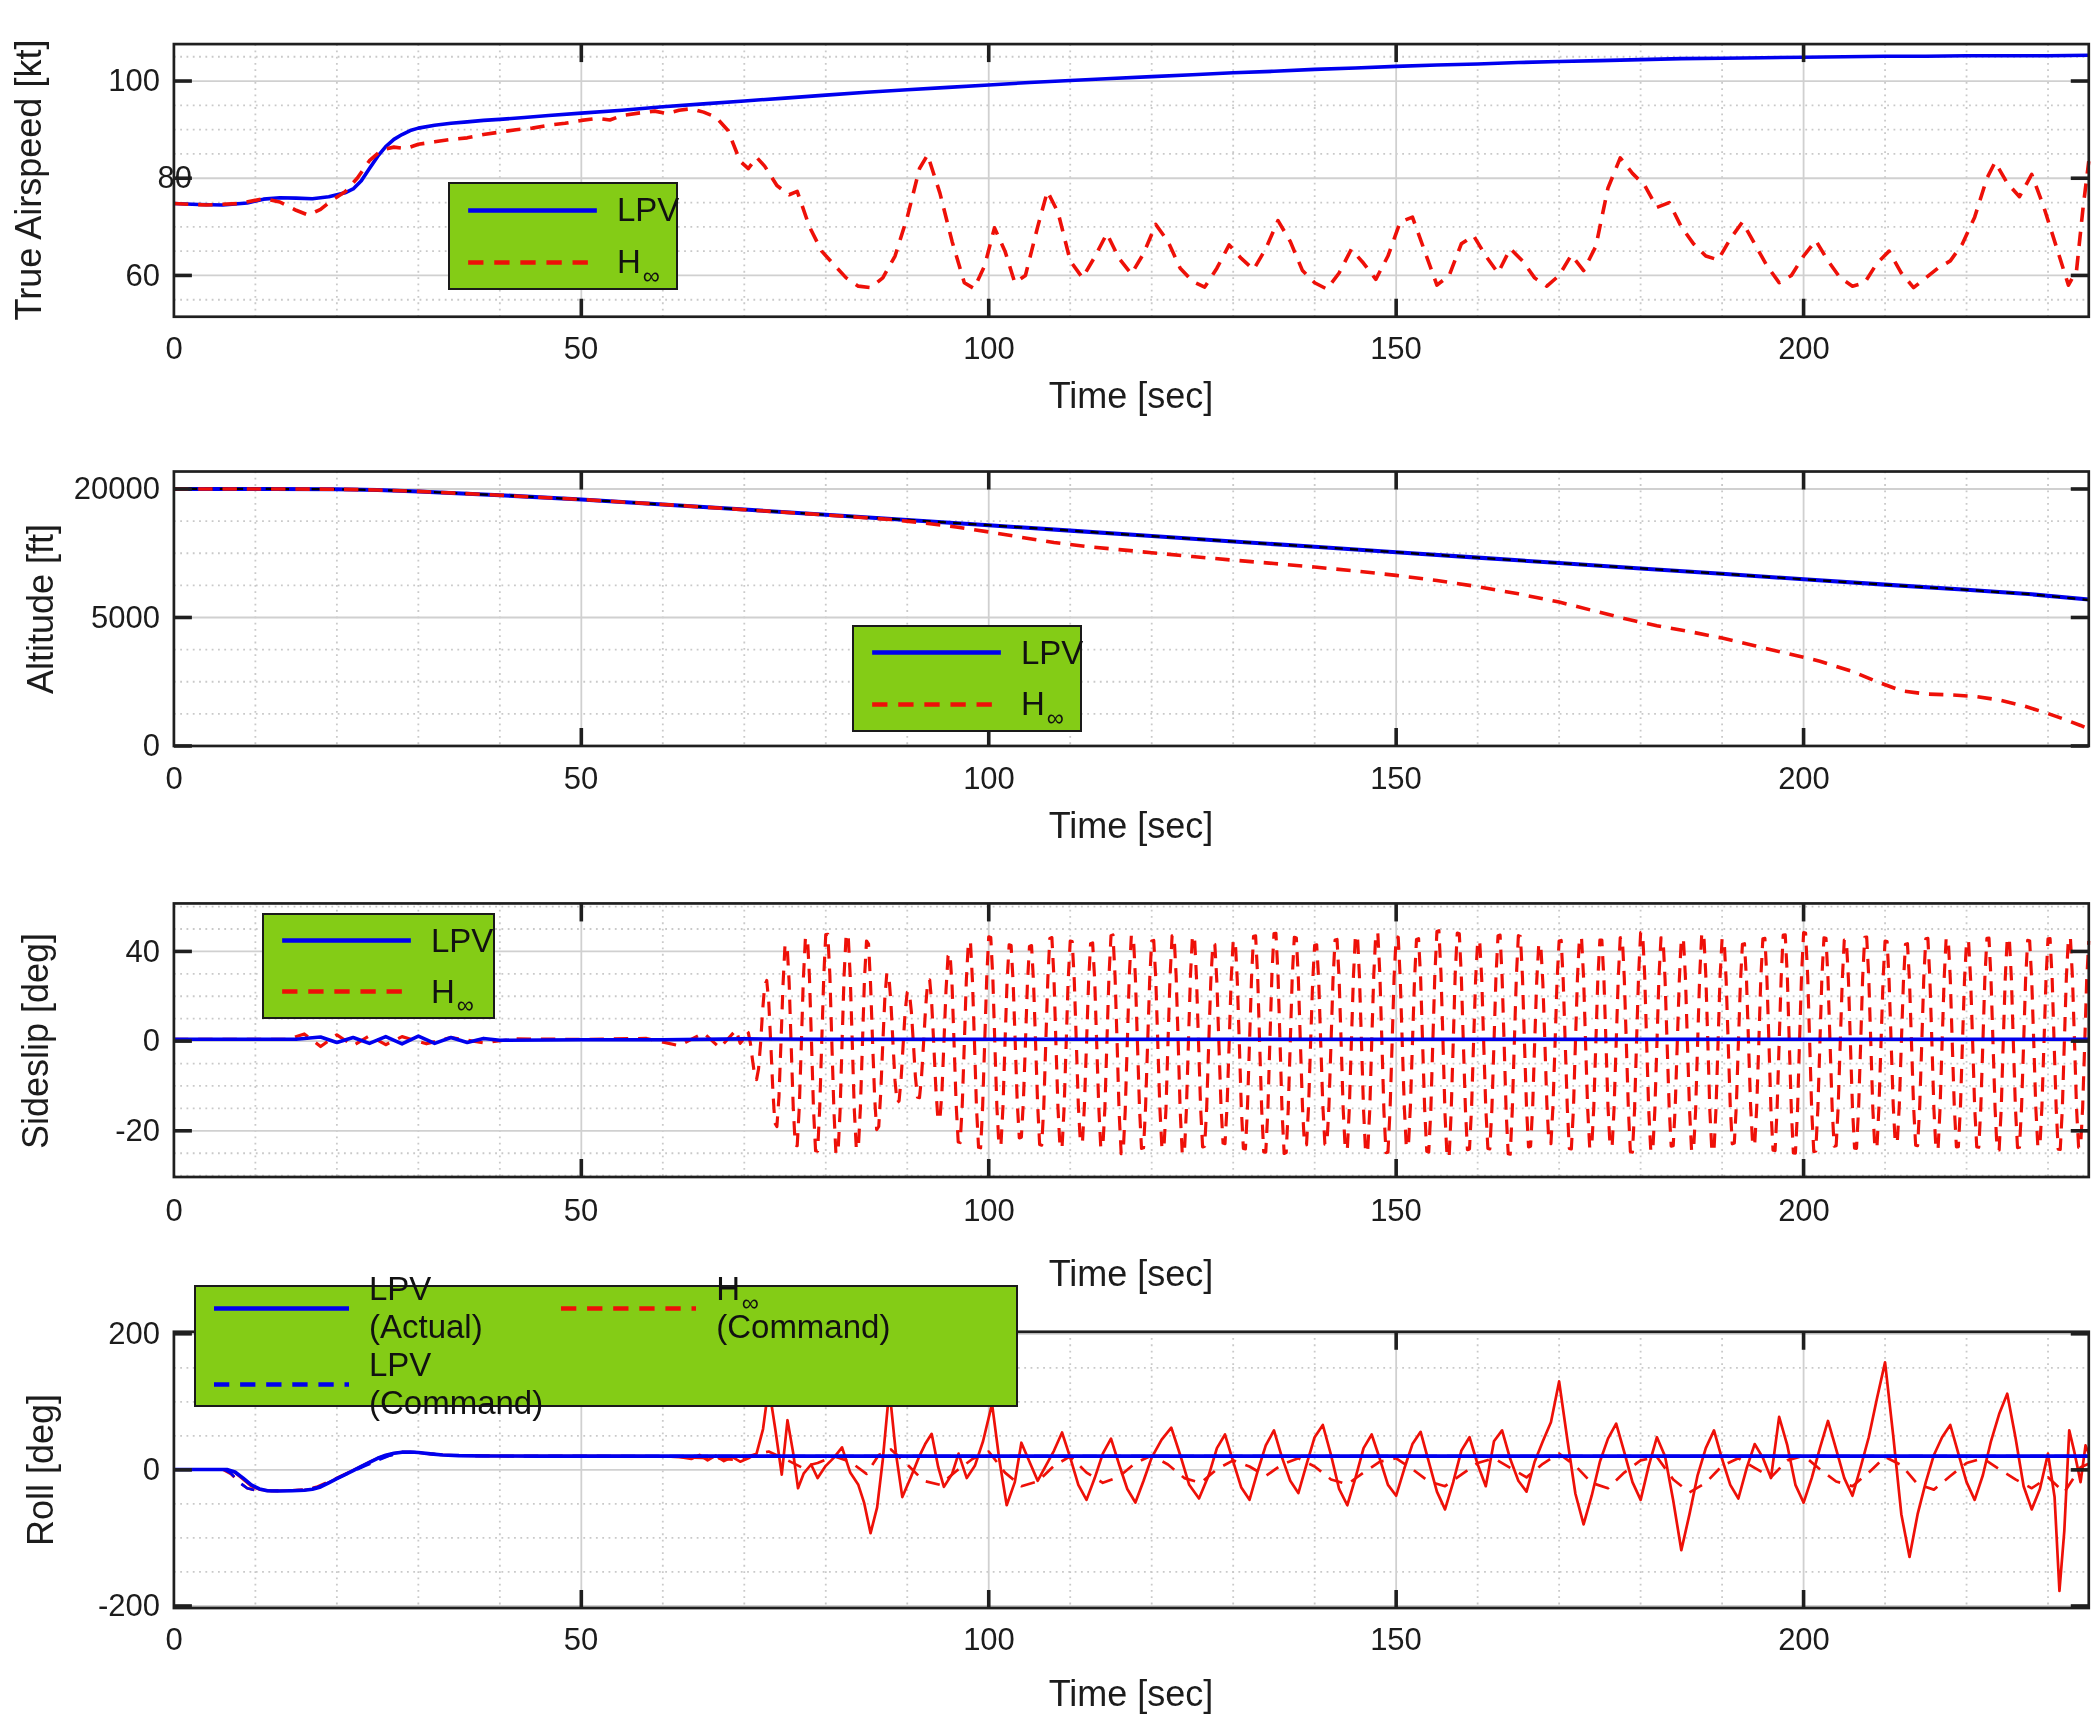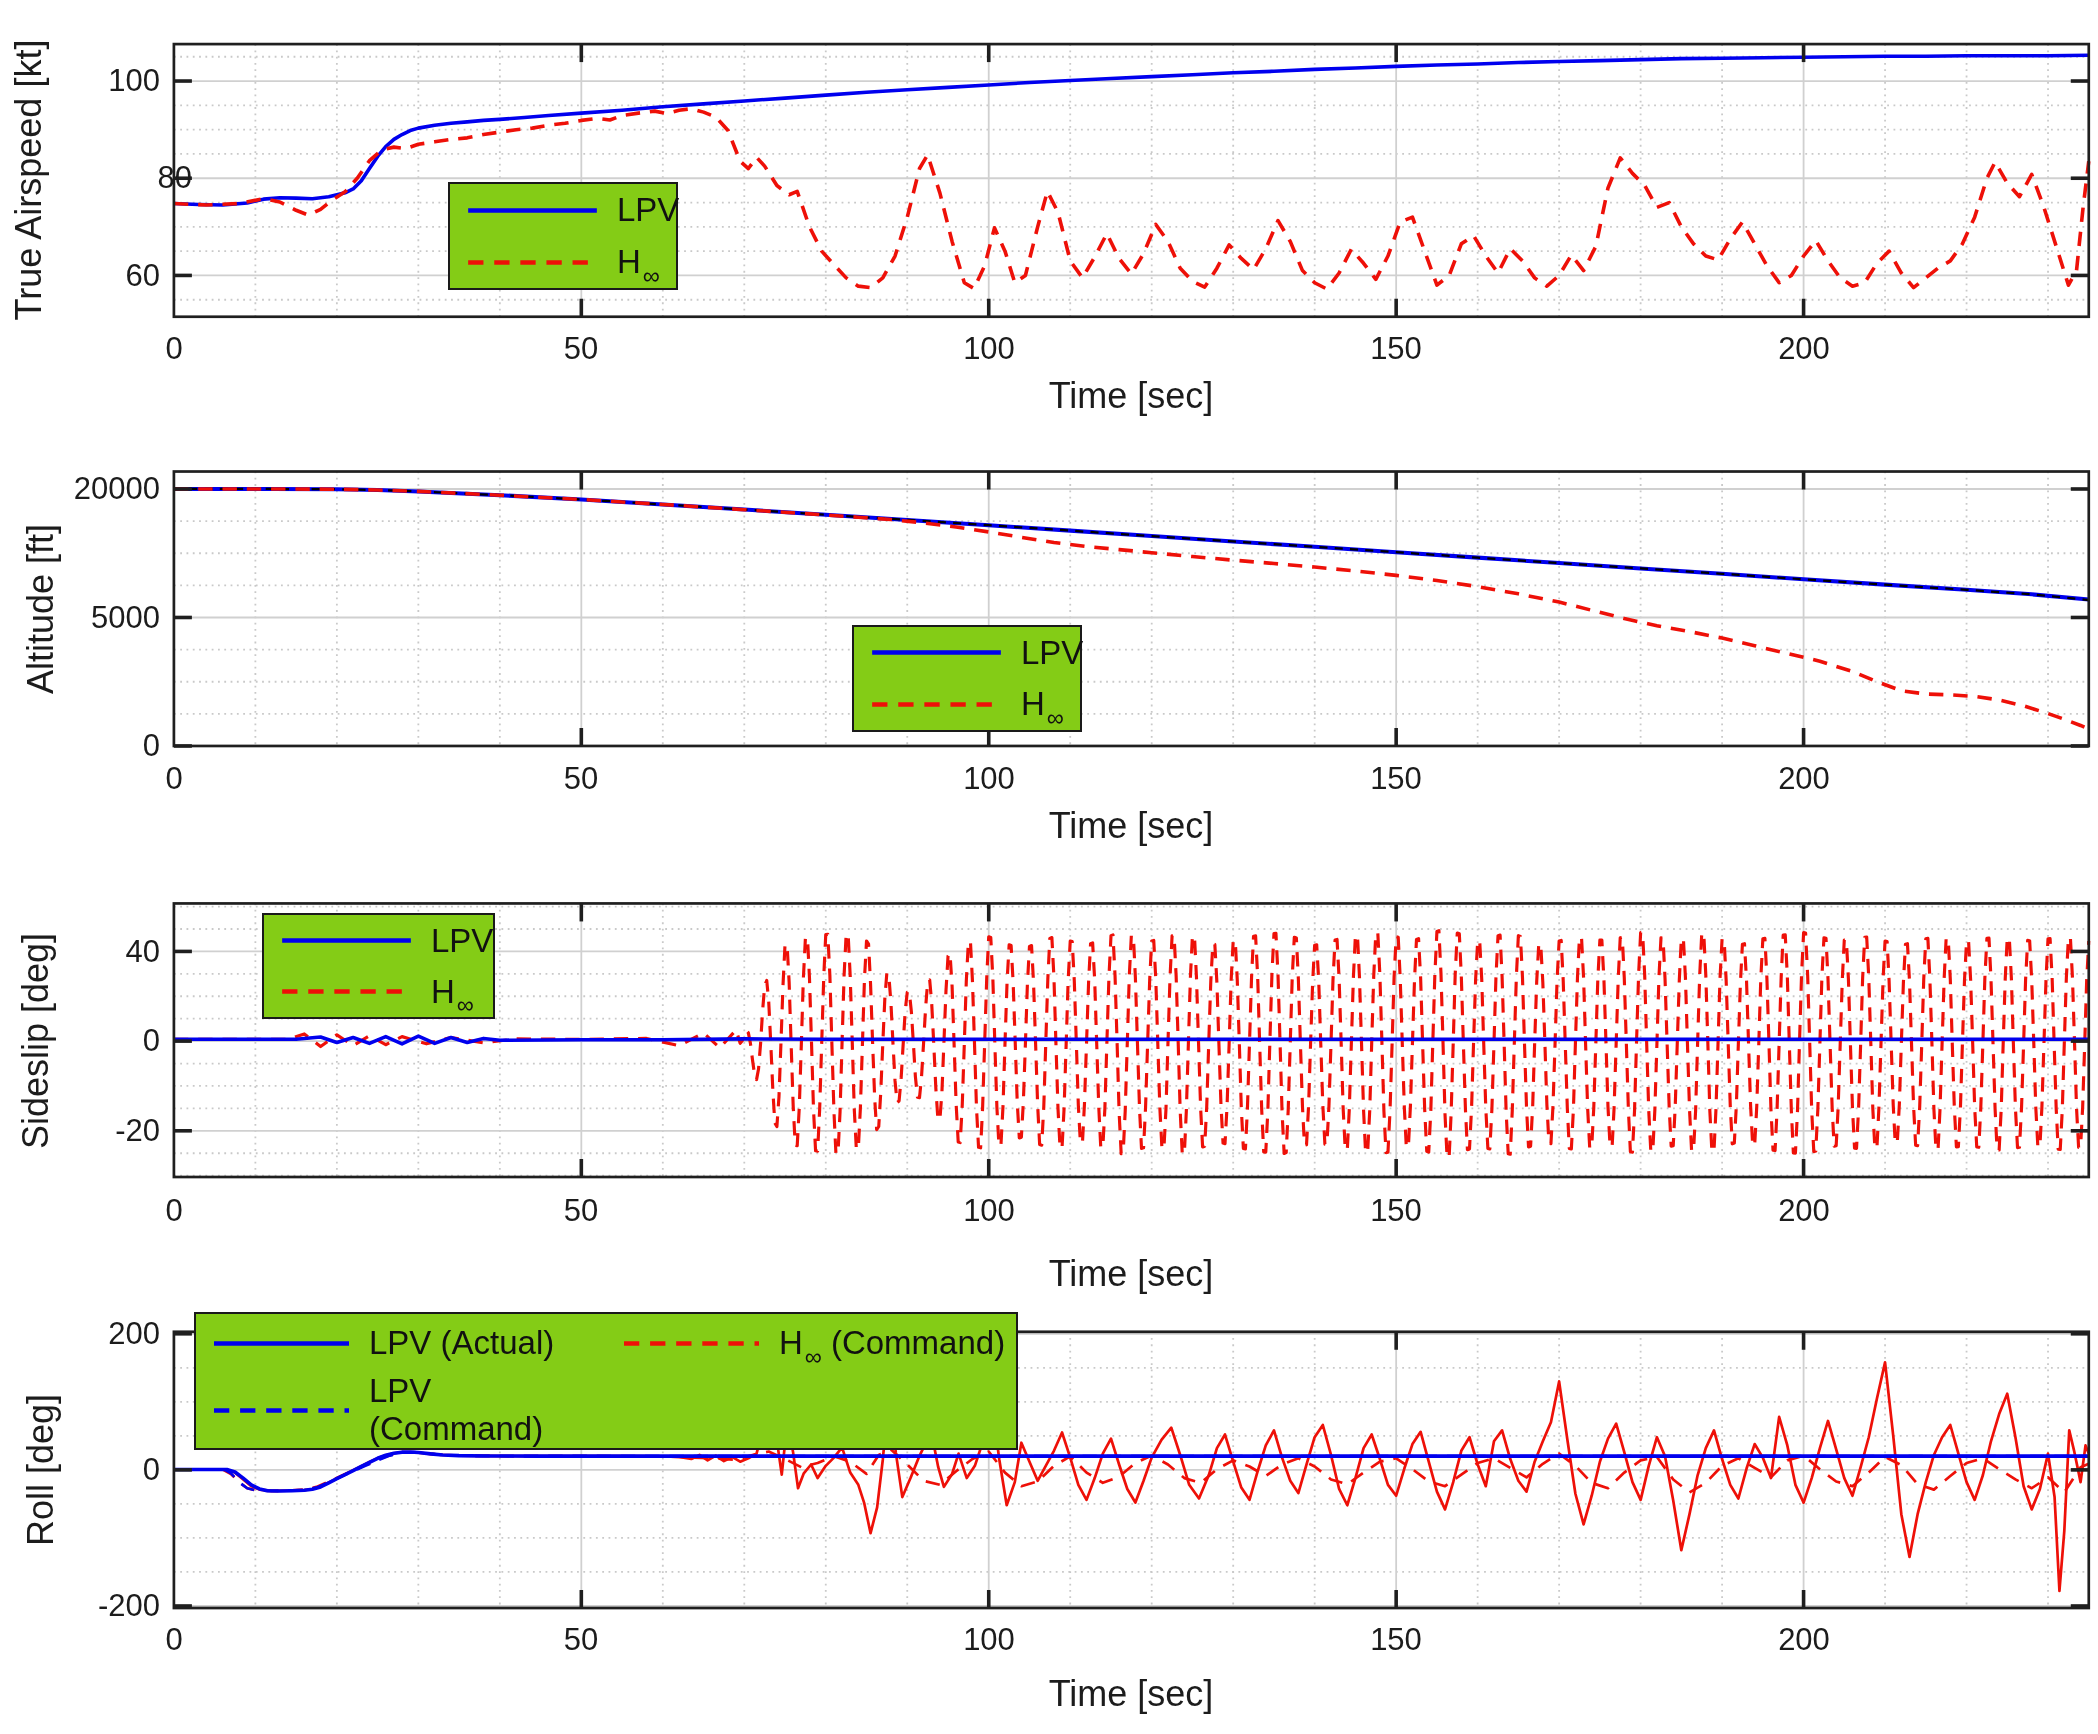--- a/index.html
+++ b/index.html
@@ -319,21 +319,21 @@
           </svg>
           <span class="legend-text">LPV</span>
         </div>
         <div class="legend-entry">
           <svg width="129" height="9" viewBox="0 0 143 10">
             <line x1="0" y1="5" x2="143" y2="5" stroke="#EE1008" stroke-width="5" stroke-dasharray="17 12"></line>
           </svg>
           <span class="legend-text">H<span class="inf-sub">∞</span></span>
         </div>
       </div>
-      <div class="legend" style="left: 194px; top: 1312px; width: 824px; height: 138px; grid-template-columns: 1fr 1fr; grid-template-rows: 1fr 1fr; grid-auto-flow: column;">
+      <div class="legend" style="left: 194px; top: 1285px; width: 824px; height: 122px; grid-template-columns: 1fr 1fr 1fr 1fr; grid-template-rows: 1fr 1fr; grid-auto-flow: column;">
         <div class="legend-entry">
           <svg width="135" height="9" viewBox="0 0 150 10">
             <line x1="0" y1="5" x2="150" y2="5" stroke="#0000EE" stroke-width="5"></line>
           </svg>
           <span class="legend-text">LPV (Actual)</span>
         </div>
         <div class="legend-entry">
           <svg width="135" height="9" viewBox="0 0 150 10">
             <line x1="0" y1="5" x2="150" y2="5" stroke="#0000EE" stroke-width="5" stroke-dasharray="17 12"></line>
           </svg>

